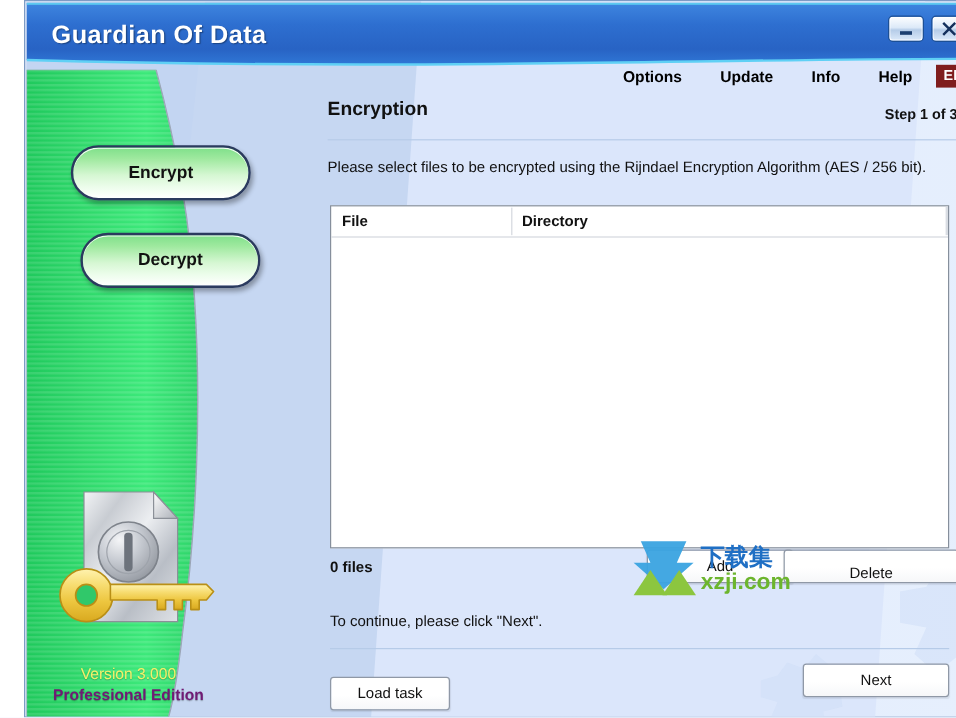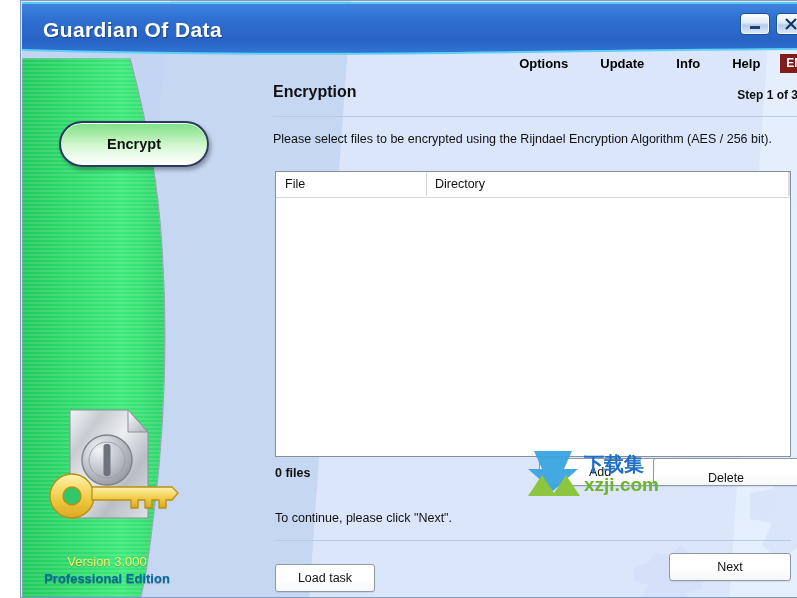--- a/index.html
+++ b/index.html
@@ -185,21 +185,21 @@
     z-index: 4;
     text-shadow: 0 1px 1px rgba(0,0,0,0.25);
   }
   .edition-line {
     position: absolute;
     left: 0; top: 513px;
     width: 170px;
     text-align: center;
     font-size: 13px;
     font-weight: bold;
-    color: #0369a1;
+    color: #701a75;
     z-index: 4;
     text-shadow: 0 1px 1px rgba(0,0,0,0.3);
   }
 
   
   .content {
     position: absolute;
     left: 252px; top: 82px;
     width: 528px; height: 500px;
     z-index: 5;
@@ -235,20 +235,21 @@
   }
 
   .file-list {
     position: absolute;
     left: 2px; top: 88px;
     width: 516px; height: 286px;
     box-sizing: border-box;
     background: #ffffff;
     border: 1px solid #868f9c;
     overflow: hidden;
+    font-weight: bold;
   }
   .file-list-head {
     position: relative;
     height: 25px;
     border-bottom: 1px solid #d4d8de;
   }
   .col-file {
     position: absolute;
     left: 9px; top: 5px;
     font-size: 12.5px;
@@ -407,20 +408,23 @@
                  L108,0
                  C124,60 136,120 140,190
                  C146,280 142,380 130,470
                  C126,505 122,528 118,541
                  L0,541 Z" fill="url(#scan)"></path>
       </svg>
 
       <div class="nav-btn" id="btn-encrypt">
         <span>Encrypt</span>
       </div>
+      <div class="nav-btn" id="btn-decrypt">
+        <span>Decrypt</span>
+      </div>
 
       <div class="logo-wrap">
         <svg width="150" height="140" viewBox="0 0 150 140">
           <defs>
             <linearGradient id="paperG" x1="0" y1="0" x2="1" y2="1">
               <stop offset="0%" stop-color="#f2f4f6"></stop>
               <stop offset="22%" stop-color="#c8ccd2"></stop>
               <stop offset="45%" stop-color="#eceef1"></stop>
               <stop offset="70%" stop-color="#b9bec6"></stop>
               <stop offset="100%" stop-color="#dfe2e6"></stop>

